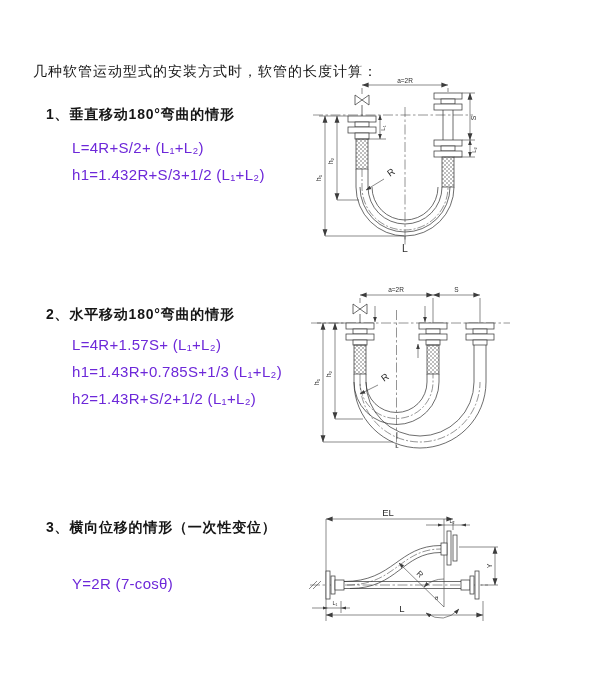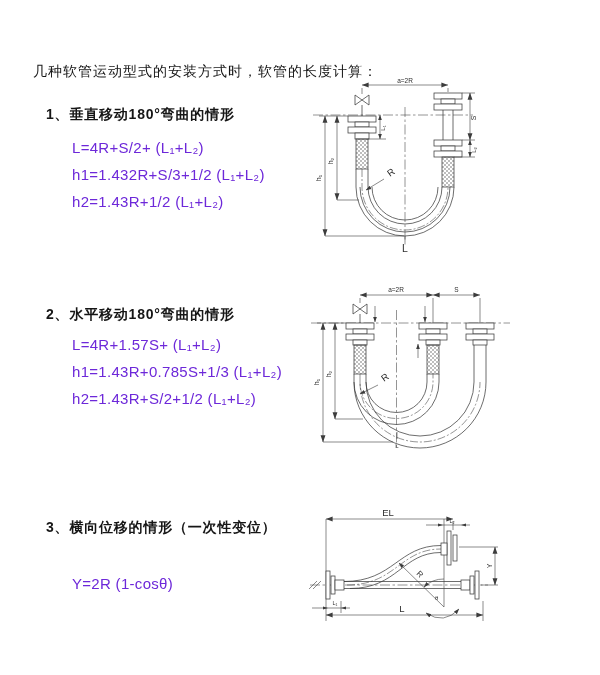--- a/index.html
+++ b/index.html
@@ -34,29 +34,28 @@
         <path d="M0,1.5 L10,5 L0,8.5 z" fill="#3c3c3c"></path>
       </marker>
     </defs>
   </svg>
 
   <div class="title">几种软管运动型式的安装方式时，软管的长度计算：</div>
 
   <div class="sec-h" style="left:46px;top:106px">1、垂直移动180°弯曲的情形</div>
   <div class="formula" style="left:72px;top:139px">L=4R+S/2+ (L₁+L₂)</div>
   <div class="formula" style="left:72px;top:166px">h1=1.432R+S/3+1/2 (L₁+L₂)</div>
-  <div class="formula" style="left:72px;top:193px">h2=1.43R+1/2 (L₁+L₂)</div>
 
   <div class="sec-h" style="left:46px;top:306px">2、水平移动180°弯曲的情形</div>
   <div class="formula" style="left:72px;top:336px">L=4R+1.57S+ (L₁+L₂)</div>
   <div class="formula" style="left:72px;top:363px">h1=1.43R+0.785S+1/3 (L₁+L₂)</div>
   <div class="formula" style="left:72px;top:390px">h2=1.43R+S/2+1/2 (L₁+L₂)</div>
 
   <div class="sec-h" style="left:46px;top:519px">3、横向位移的情形（一次性变位）</div>
-  <div class="formula" style="left:72px;top:575px">Y=2R (1-cosθ)</div>
+  <div class="formula" style="left:72px;top:575px">Y=2R (7-cosθ)</div>
 
   <svg class="diag" style="left:305px;top:73px" width="290" height="182" viewBox="0 0 290 182">
     <g stroke="#3c3c3c" stroke-width="0.75" fill="none">
 
       <path d="M57,12 H143" stroke-width="0.6" marker-start="url(#arr)" marker-end="url(#arr)"></path>
       <path d="M57,15 V21 M143,15 V19" stroke-width="0.6"></path>
 
       <g>
         <path d="M50,22 L50,32 L57,27 Z M64,22 L64,32 L57,27 Z"></path>
         <path d="M57,32 V43"></path>

